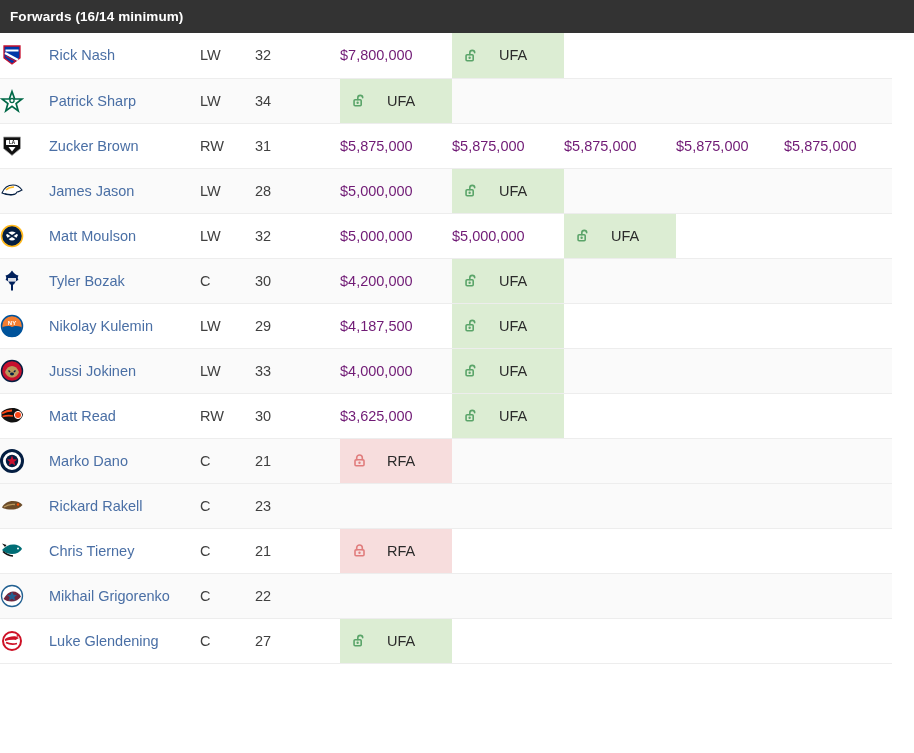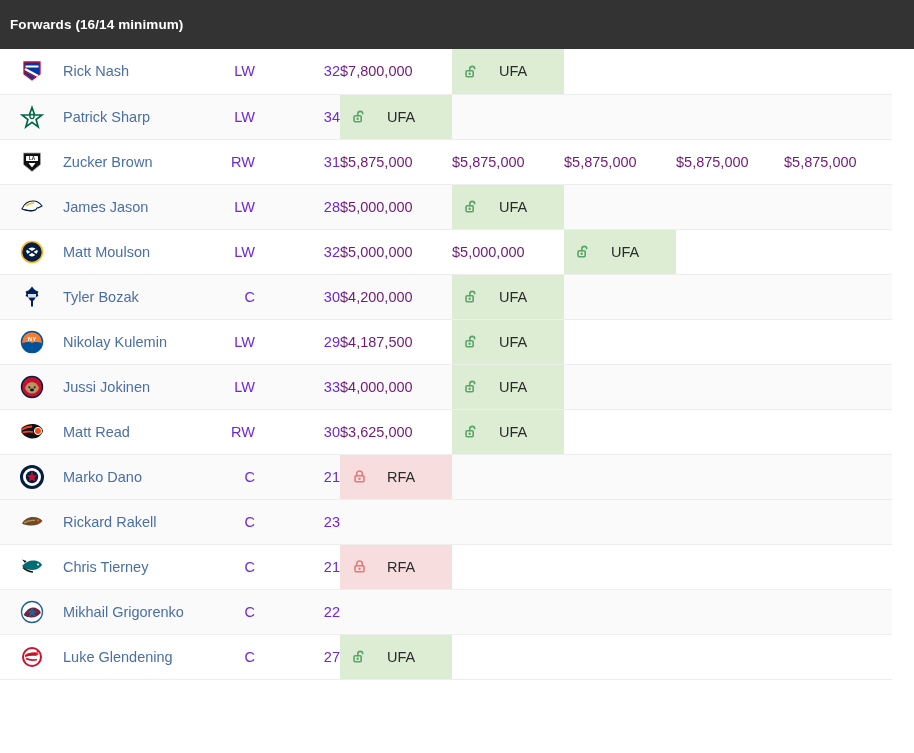--- a/index.html
+++ b/index.html
@@ -10,21 +10,21 @@
   body {
     width: 914px;
     height: 753px;
     font-family: "Liberation Sans", sans-serif;
     -webkit-font-smoothing: antialiased;
     overflow: hidden;
   }
 
   
   .section-header {
-    height: 49px;
+    height: 33px;
     background: #333333;
     color: #ffffff;
     display: flex;
     align-items: center;
     padding-left: 10px;
     box-sizing: border-box;
   }
   .section-header-title {
     font-size: 13.5px;
     font-weight: bold;
@@ -61,41 +61,40 @@
   tr.row-odd  td { background: #ffffff; }
   tr.row-even td { background: #fafafa; }
 
   
   .player-cell {
     padding-left: 8px;
   }
   .player-inner {
     display: flex;
     align-items: center;
-    gap: 19px;
-    padding-left: 20px;
+    gap: 25px;
   }
   .team-logo {
     width: 24px;
     height: 24px;
     flex: 0 0 24px;
     display: block;
   }
   .player-name {
     color: #4a6fa5;
     font-size: 14.5px;
     text-decoration: none;
     white-space: nowrap;
     cursor: pointer;
   }
 
   
   .pos-cell, .age-cell {
-    text-align: right;
-    color: #6d28d9;
+    text-align: left;
+    color: #404040;
     font-size: 14.5px;
   }
 
   
   .money-cell {
     padding-left: 12px;
     color: #701a75;
     font-size: 14.5px;
     white-space: nowrap;
   }

